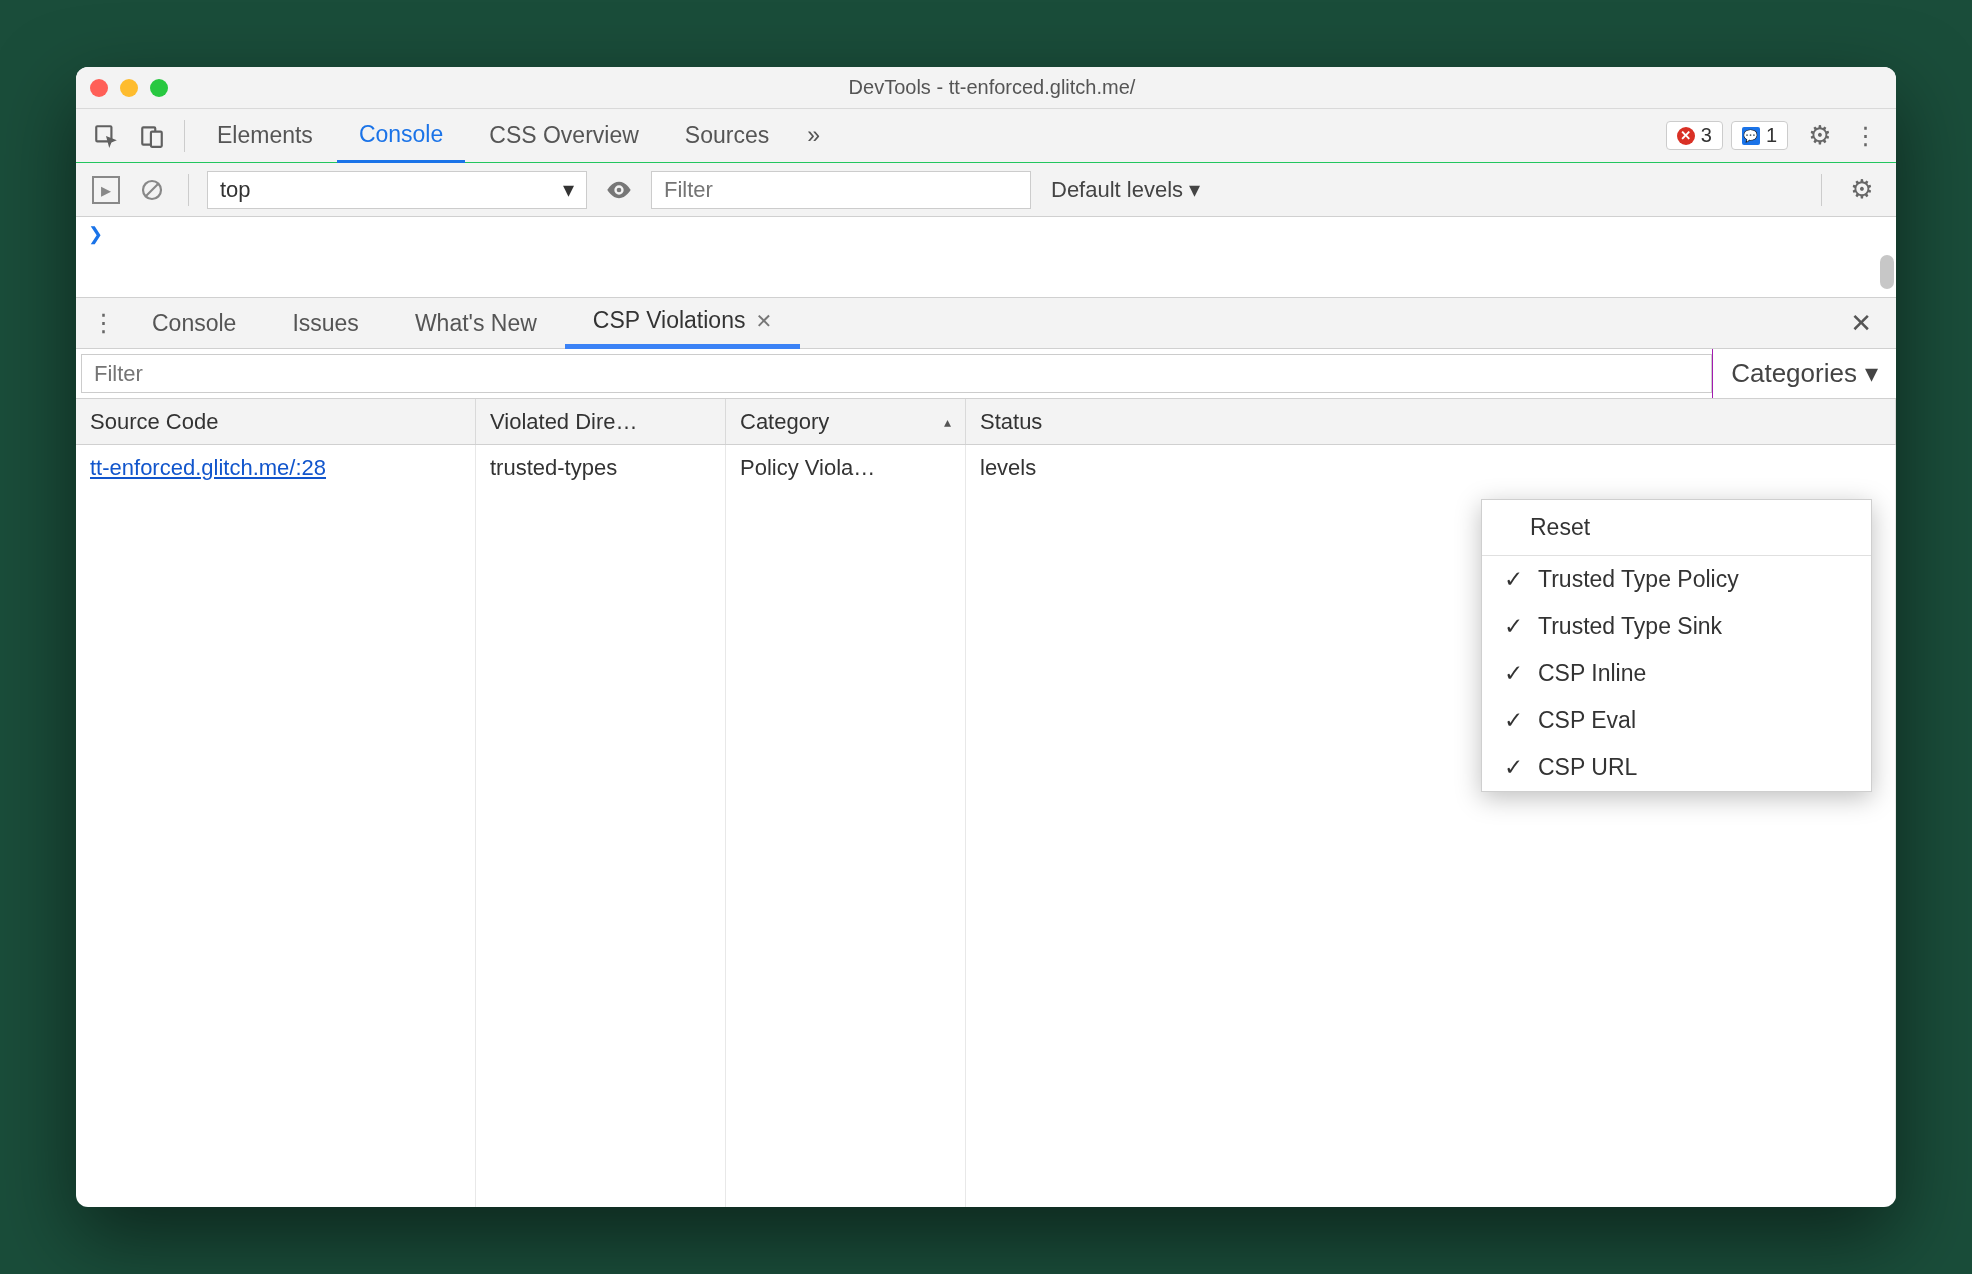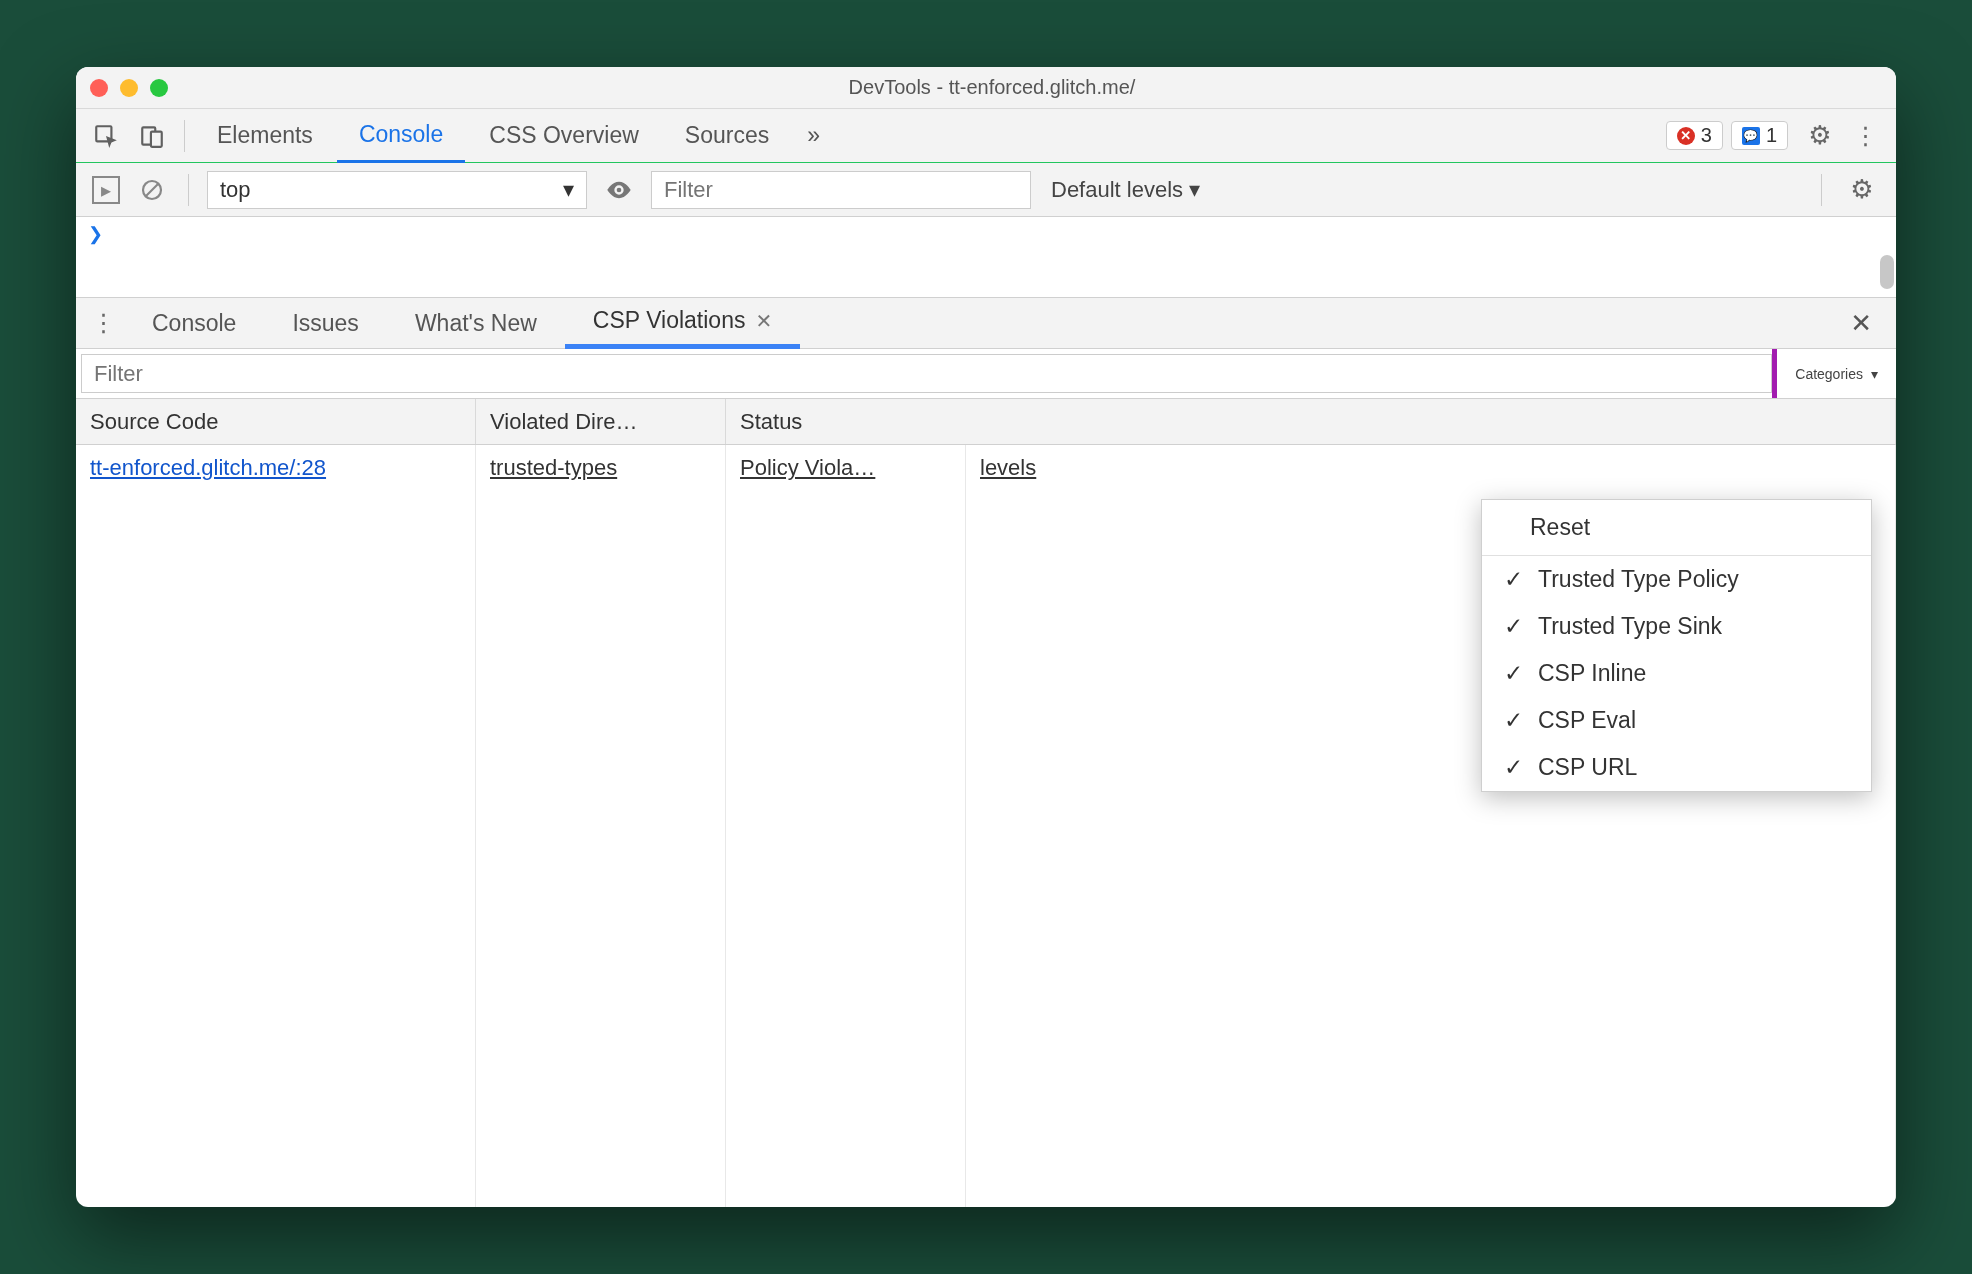--- a/index.html
+++ b/index.html
@@ -116,29 +116,29 @@
   .kebab { width:40px;text-align:center;color:#666;}
   .dtab { padding:0 28px;height:52px;display:flex;align-items:center;color:#555;font-size:23px;gap:10px;}
   .dtab.active { color:#333;border-bottom:5px solid #3b82f6;text-align:right;}
   .close-x { color:#777;font-size:20px;}
   .big-x { margin-left:auto;padding:0 16px;color:#555;font-size:26px;}
   .filter-row { display:flex;align-items:stretch;height:50px;border-bottom:1px solid #d0d0d0;}
   .filter-row input {
     flex:1;border:1px solid #ccc;margin:5px 0 5px 5px;padding:0 12px;font-size:22px;
   }
   .categories-btn {
-    display:flex;align-items:center;gap:8px;padding:0 18px;color:#444;font-size:14px;border-left:5px solid #a21caf;
+    display:flex;align-items:center;gap:8px;padding:0 18px;color:#444;font-size:26px;border-left:1px solid #a21caf;
   }
   .table { flex:1;display:flex;flex-direction:column;position:relative;}
   .thead { display:flex;background:#f3f3f3;border-bottom:1px solid #d0d0d0;height:46px;}
   .th { display:flex;align-items:center;padding:0 14px;color:#333;font-size:22px;border-right:1px solid #d9d9d9;overflow:hidden;white-space:nowrap;}
   .th.sort::after { content:"▴";margin-left:auto;font-size:14px;color:#555;}
   .col0 { width:400px;} .col1 { width:250px;} .col2 { width:240px;} .col3 { flex:1;text-align:center;}
   .trow { display:flex;height:46px;}
-  .td { display:flex;align-items:center;padding:0 14px;font-size:22px;border-right:1px solid #e8e8e8;overflow:hidden;white-space:nowrap;text-decoration:underline;}
+  .td { display:flex;align-items:center;padding:0 14px;font-size:22px;border-right:1px solid #e8e8e8;overflow:hidden;white-space:nowrap;}
   .td a { color:#1155cc;text-decoration:underline;}
   .tbody { position:relative;flex:1;}
   .col-lines { position:absolute;top:0;bottom:0;display:flex;pointer-events:none;width:100%;}
   .col-lines div { border-right:1px solid #e8e8e8;}
   .dropdown {
     position:absolute;top:100px;right:24px;width:391px;background:#fff;
     border:1px solid #cfcfcf;box-shadow:0 6px 24px rgba(0,0,0,0.25);
     z-index:10;
   }
   .dropdown .reset { padding:14px 22px 14px 48px;border-bottom:1px solid #e0e0e0;font-size:23px;}
@@ -248,20 +248,21 @@
     <div class="categories-btn">
       <span>Categories</span>
       <span>▾</span>
     </div>
   </div>
 
   <div class="table">
     <div class="thead">
       <div class="th col0">Source Code</div>
       <div class="th col1">Violated Dire…</div>
+      <div class="th col2 sort">Category</div>
       <div class="th col3">Status</div>
     </div>
     <div class="tbody">
       <div class="col-lines">
         <div class="col0"></div>
           <div class="col1"></div>
           <div class="col2"></div>
           <div class="col3"></div>
       </div>
       <div class="trow">

